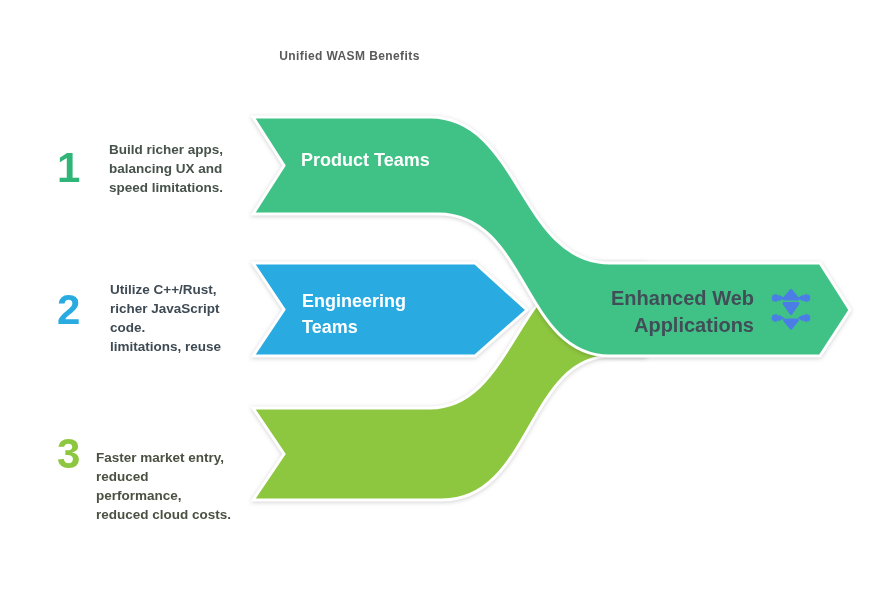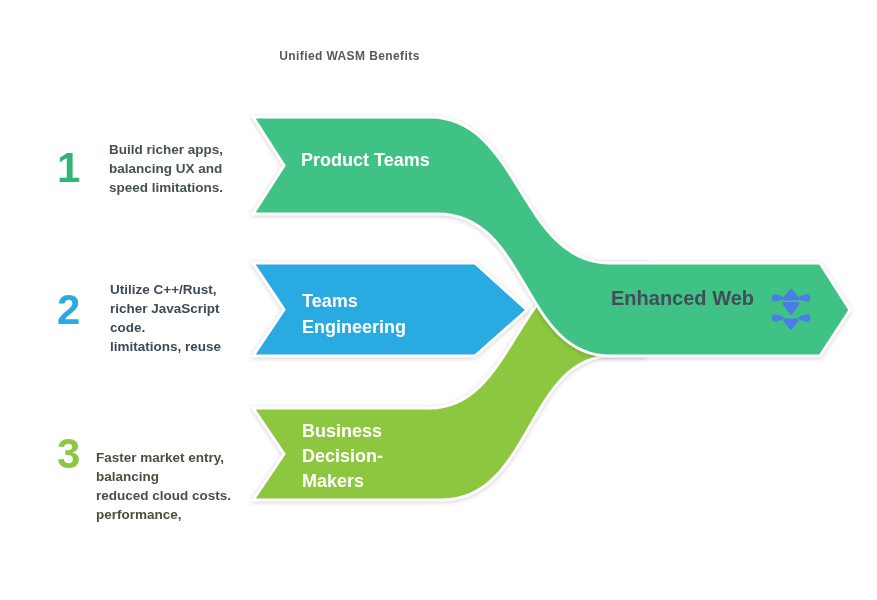--- a/index.html
+++ b/index.html
@@ -75,40 +75,36 @@
   <div class="row-desc desc2" style="left:110px;top:280px;">
     <span>Utilize C++/Rust,</span>
     <span>richer JavaScript</span>
     <span>code.</span>
     <span>limitations, reuse</span>
   </div>
 
   <div class="row-number num3" style="left:57px;top:433px;">3</div>
   <div class="row-desc desc3" style="left:96px;top:420px;">
     <span>Faster market entry,</span>
-    <span>balancing</span>
+    <span>reduced</span>
+    <span>performance,</span>
     <span>reduced cloud costs.</span>
-    <span>performance,</span>
   </div>
 
   <div class="arrow-label label-pt">
     <span>Product Teams</span>
   </div>
   <div class="arrow-label label-et">
+    <span>Engineering</span>
     <span>Teams</span>
-    <span>Engineering</span>
-  </div>
-  <div class="arrow-label label-bdm">
-    <span>Business</span>
-    <span>Decision-</span>
-    <span>Makers</span>
   </div>
 
   <div class="result-text">
     <span>Enhanced Web</span>
+    <span>Applications</span>
   </div>
 
   <svg class="result-icon" viewBox="0 0 46 46" color="#4a7de5">
     <g fill="currentColor" stroke="currentColor" stroke-width="3" stroke-linejoin="round">
       <path d="M23 4.5 L30 13 L16 13 Z"></path>
       <path d="M16 17.5 L30 17.5 L23 27.5 Z"></path>
       <path d="M16.5 34 L29.5 34 L23 42 Z"></path>
     </g>
     <g fill="currentColor">
       <circle cx="7.5" cy="12" r="3.8"></circle>

